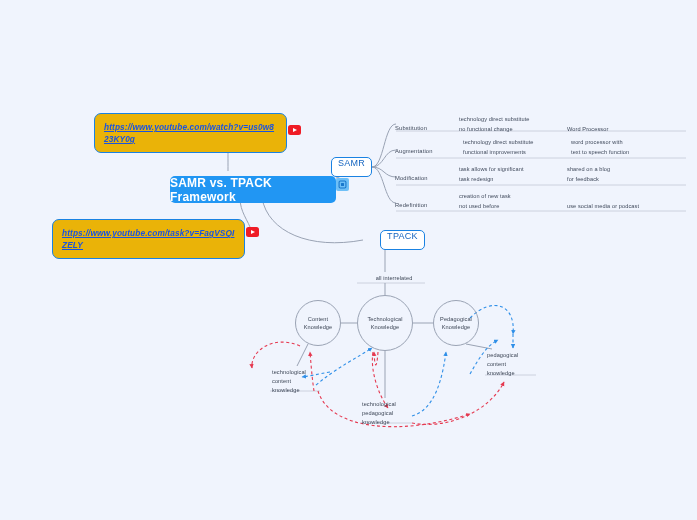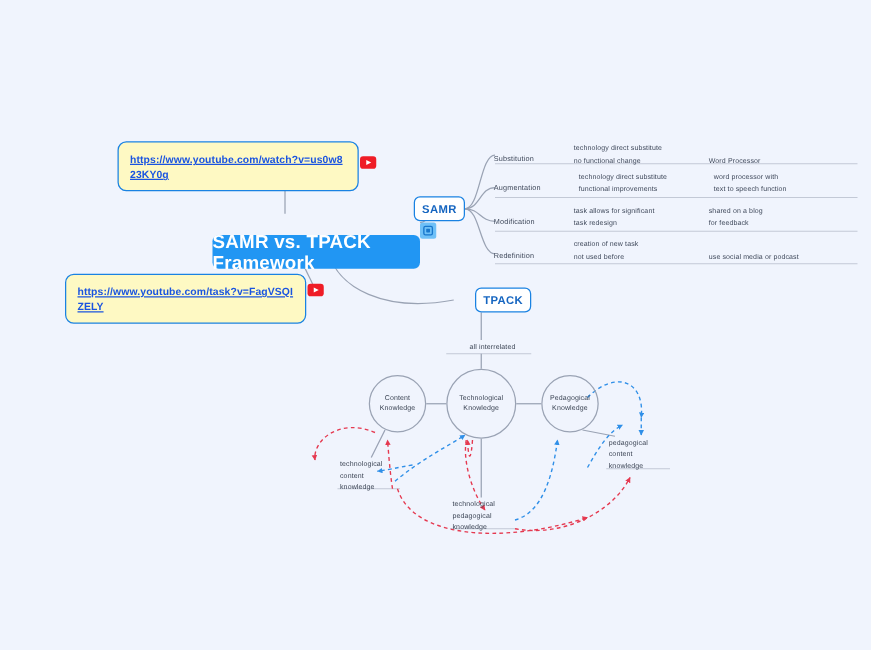--- a/index.html
+++ b/index.html
@@ -9,55 +9,56 @@
     font-family: "Liberation Sans", sans-serif;
     overflow: hidden;
   }
   #canvas { position: relative; width: 697px; height: 520px; }
   #wires { position: absolute; inset: 0; width: 697px; height: 520px; pointer-events: none; }
 
   .node { position: absolute; }
 
   
   .root {
-    left: 170px; top: 188px;
+    left: 170px; top: 176px;
     width: 166px; height: 27px;
     background: #2196f3;
     border-radius: 5px;
     display: flex; align-items: center; justify-content: center;
-    color: #ffffff; font-weight: bold; font-size: 15px;
+    color: #ffffff; font-weight: bold; font-size: 12px;
     letter-spacing: .2px;
   }
 
   
   .branch {
     background: #ffffff;
     border: 1.6px solid #1a82e2;
     border-radius: 5px;
-    display: flex; align-items: center; justify-content: center;
-    color: #1565c0; font-weight: bold; font-size: 9px;
+    display: flex; align-items: flex-start; justify-content: center;
+    color: #1565c0; font-weight: normal; font-size: 9px;
     letter-spacing: .3px;
   }
   .branch-samr  { left: 331px; top: 157px; width: 41px; height: 20px; }
   .branch-tpack { left: 363px; top: 230px; width: 45px; height: 20px; margin-left: 17px; }
 
   
   .ext-icon {
     left: 336px; top: 178px; width: 13px; height: 13px;
     background: #6fc0f7; border-radius: 2px;
     display: flex; align-items: center; justify-content: center;
   }
   .ext-icon svg { display: block; }
 
   
   .urlbox {
-    background: #fef9c3;
+    background: #eab308;
     border: 1.3px solid #1a82e2;
     border-radius: 7px;
     padding: 7px 9px;
+    font-style: italic;
   }
   .urlbox a {
     color: #1a54e0; font-weight: bold; font-size: 8.3px;
     text-decoration: underline; line-height: 1.45;
     display: block; word-break: break-all; letter-spacing: .1px;
   }
   .urlbox-1 { left: 94px;  top: 113px; width: 193px; }
   .urlbox-2 { left: 52px;  top: 219px; width: 193px; }
 
   

